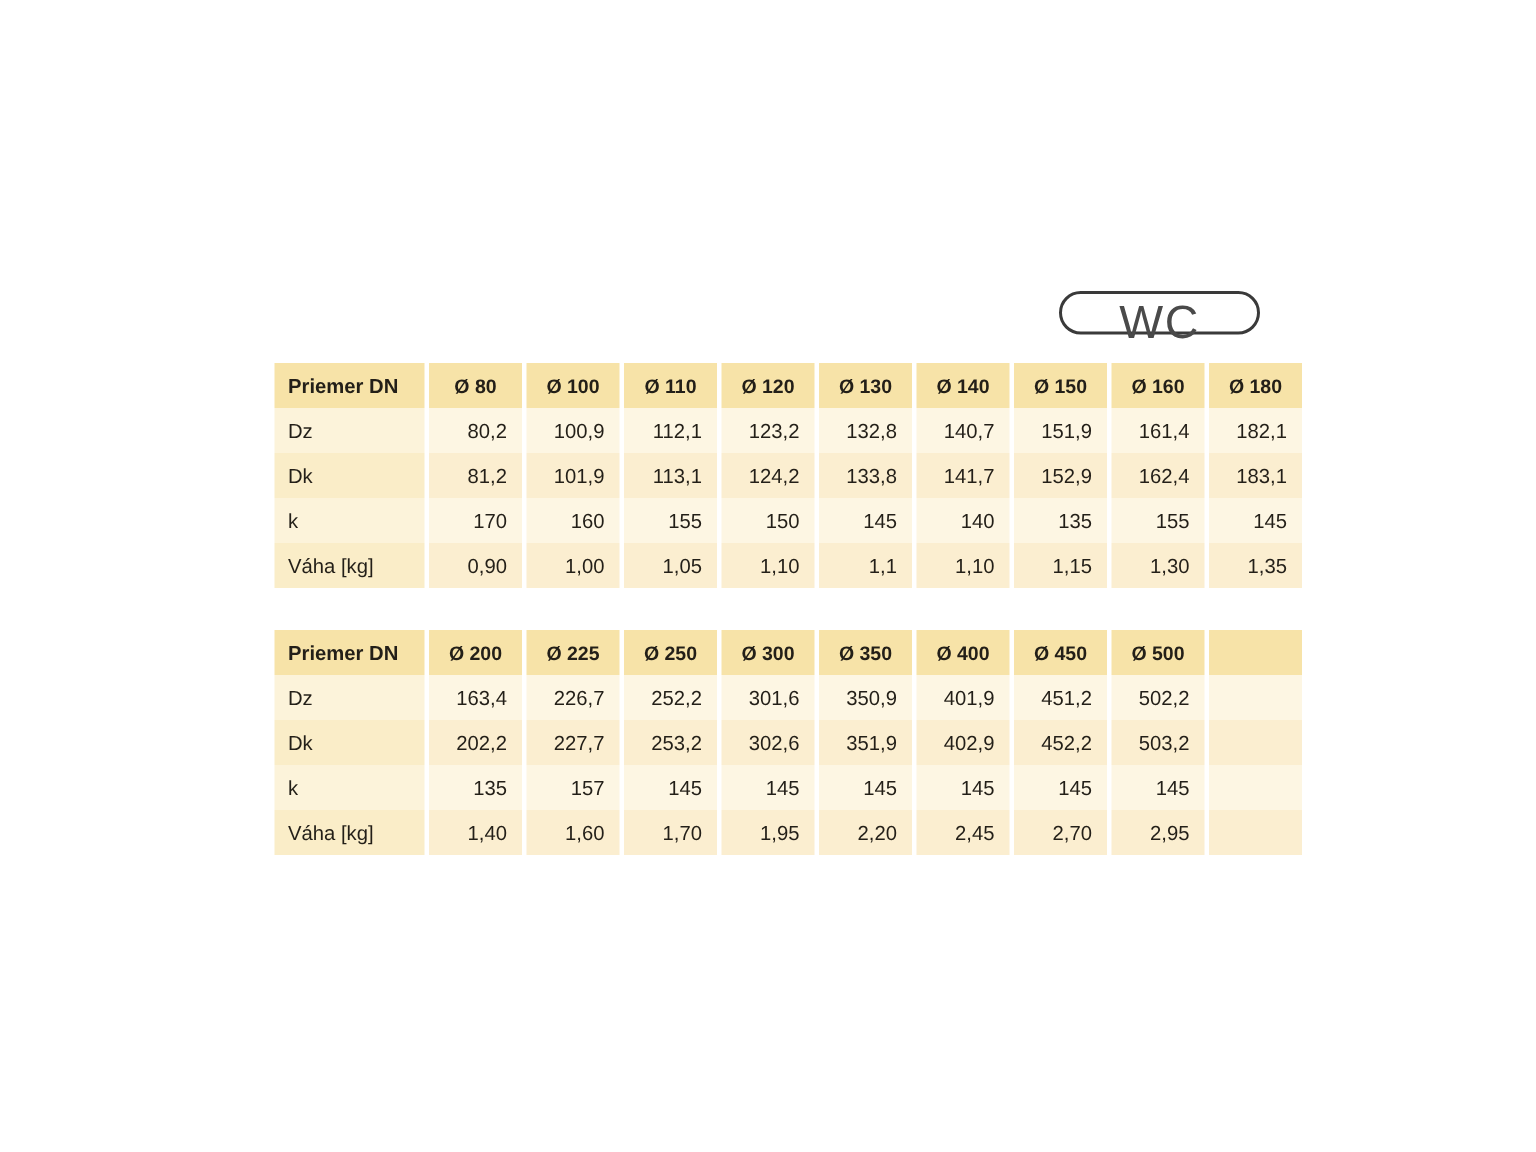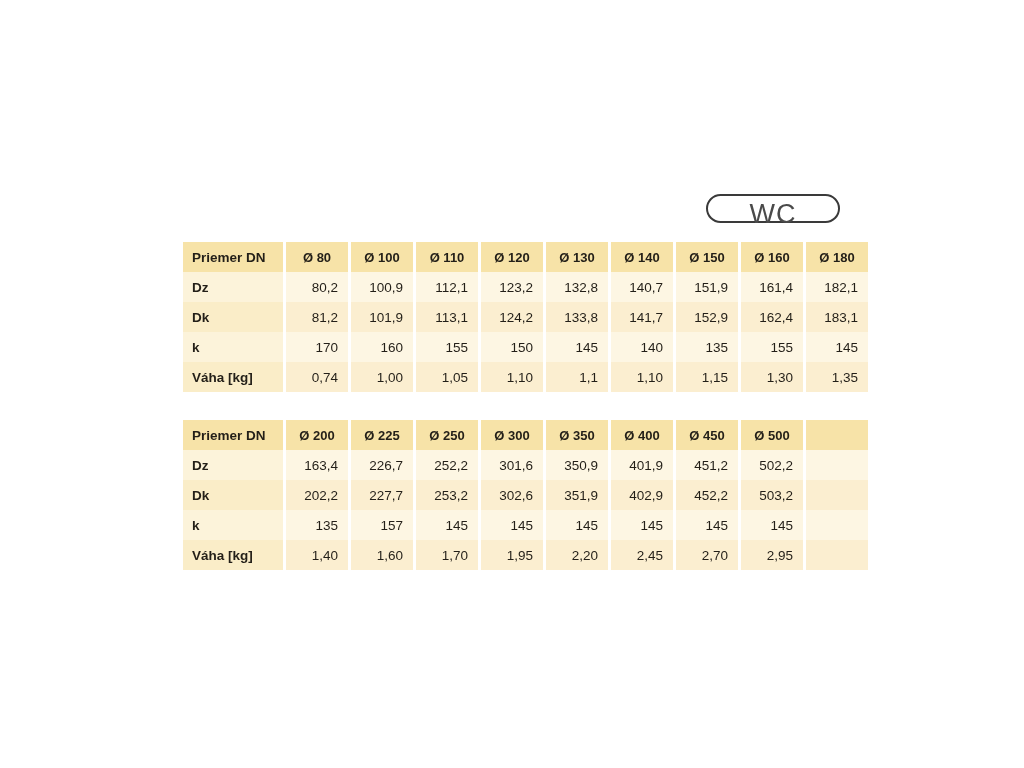--- a/index.html
+++ b/index.html
@@ -24,21 +24,21 @@
     height: 29px;
     box-sizing: border-box;
     border: 2px solid #3a3a3a;
     border-radius: 15px;
     background: #ffffff;
     display: flex;
     align-items: center;
     justify-content: center;
   }
   #wc-badge .wc-text {
-    font-size: 27px;
+    font-size: 31px;
     font-weight: 400;
     color: #4a4a4a;
     letter-spacing: 1px;
     line-height: 1;
     margin-top: 12px;
   }
 
   
   .spec-table {
     position: absolute;
@@ -64,21 +64,21 @@
     font-size: 13.5px;
     color: #231f18;
     white-space: nowrap;
   }
 
   
   .cell.label {
     width: 100px;
     padding-left: 9px;
     justify-content: flex-start;
-    font-weight: bold;
+    font-weight: normal;
     background: #faedc8;
   }
   
   .cell.data {
     width: 62px;
     padding-right: 10px;
     justify-content: flex-end;
     background: #fdf6e3;
   }
 
@@ -153,21 +153,21 @@
       <div class="cell data">155</div>
       <div class="cell data">150</div>
       <div class="cell data">145</div>
       <div class="cell data">140</div>
       <div class="cell data">135</div>
       <div class="cell data">155</div>
       <div class="cell data">145</div>
     </div>
     <div class="trow band">
       <div class="cell label">Váha [kg]</div>
-      <div class="cell data">0,74</div>
+      <div class="cell data">0,90</div>
       <div class="cell data">1,00</div>
       <div class="cell data">1,05</div>
       <div class="cell data">1,10</div>
       <div class="cell data">1,1</div>
       <div class="cell data">1,10</div>
       <div class="cell data">1,15</div>
       <div class="cell data">1,30</div>
       <div class="cell data">1,35</div>
     </div>
   </div>

